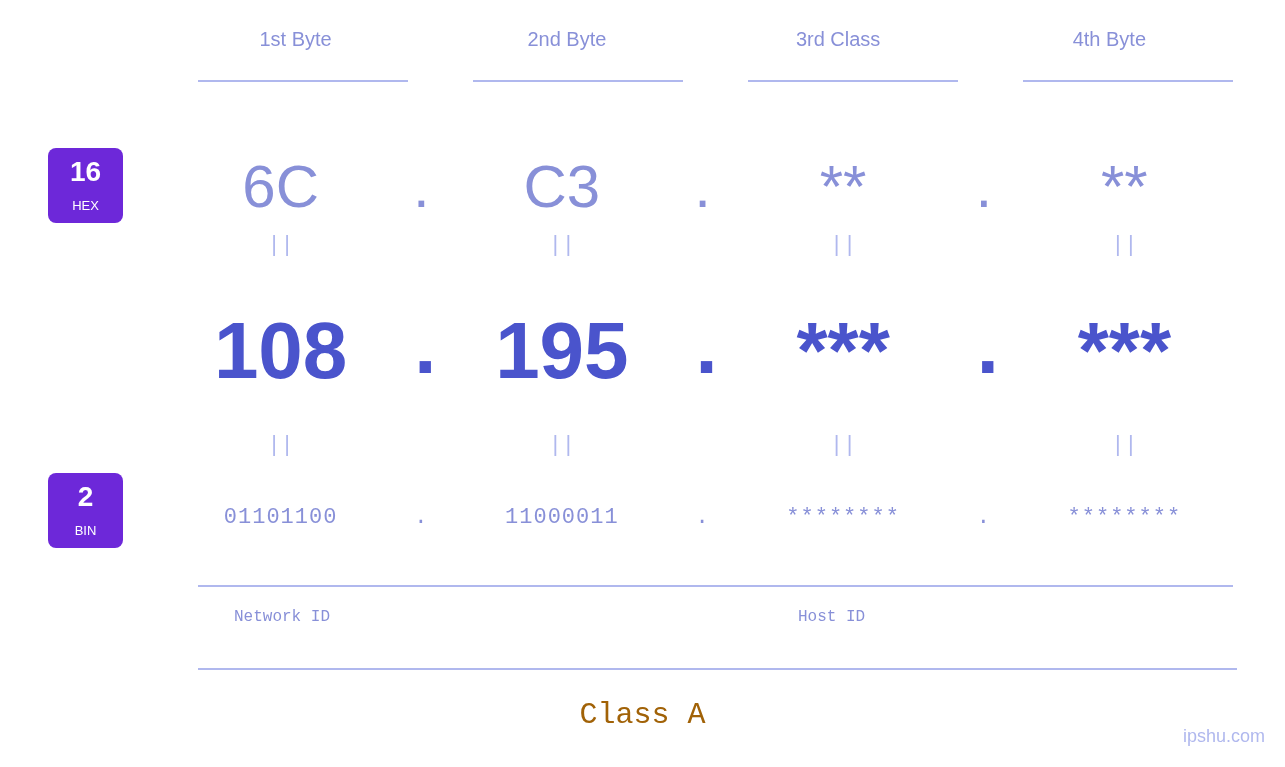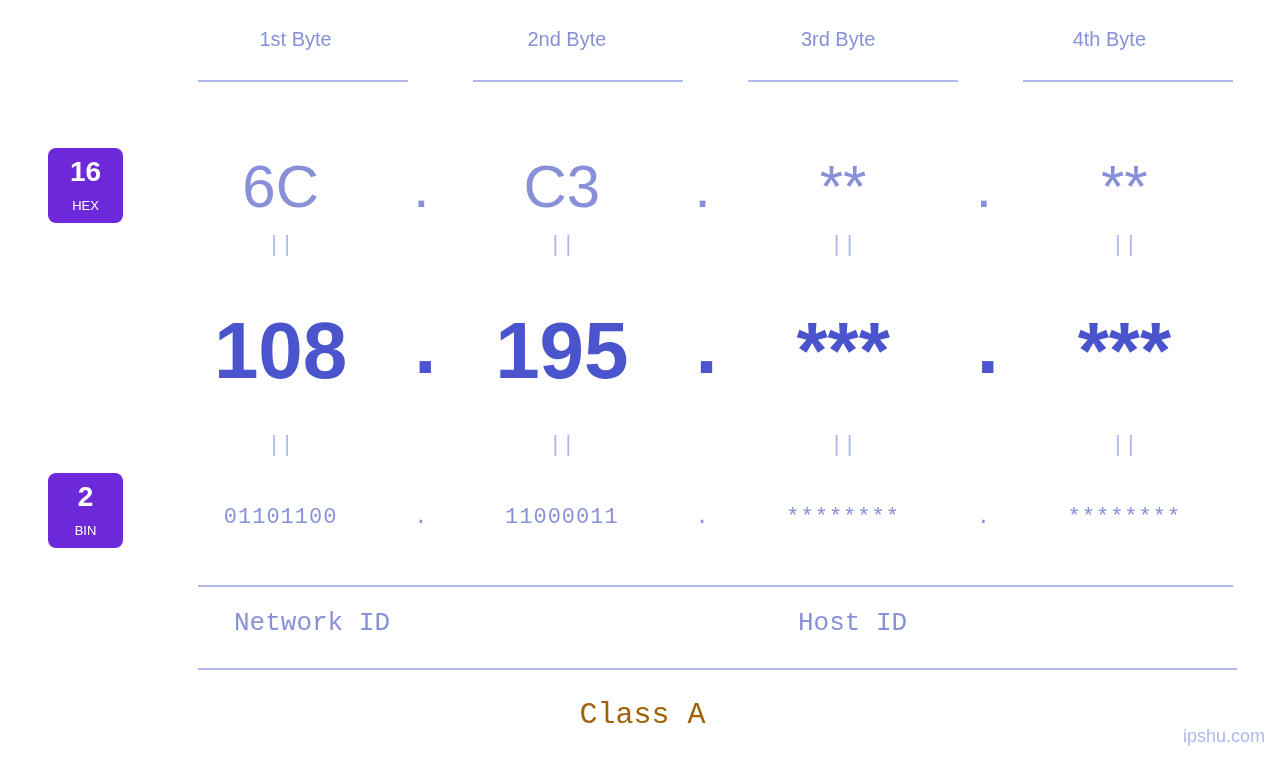--- a/index.html
+++ b/index.html
@@ -167,21 +167,21 @@
       background: #b0b8ee;
     }
 
     .bracket-bot-network { top: 585px; left: 198px; width: 285px; }
     .bracket-bot-host    { top: 585px; left: 473px; width: 760px; }
 
     
     .section-label {
       position: absolute;
       font-family: 'Courier New', Courier, monospace;
-      font-size: 26px;
+      font-size: 16px;
       color: #8890d8;
       top: 608px;
     }
 
     .network-id-label { left: 234px; }
     .host-id-label { left: 798px; }
 
     
     .bracket-class {
       position: absolute;
@@ -225,21 +225,21 @@
 
 
   <div class="base-badge badge-bin">
     <span class="badge-number">2</span>
     <span class="badge-label">BIN</span>
   </div>
 
   <div class="col-headers">
     <div class="col-header">1st Byte</div>
     <div class="col-header">2nd Byte</div>
-    <div class="col-header">3rd Byte</div>
+    <div class="col-header">3rd Class</div>
     <div class="col-header">4th Byte</div>
   </div>
 
   <div class="bracket-top bracket-top-1"></div>
   <div class="bracket-top bracket-top-2"></div>
   <div class="bracket-top bracket-top-3"></div>
   <div class="bracket-top bracket-top-4"></div>
 
   <div class="data-row hex-row">
     <div class="cell">

